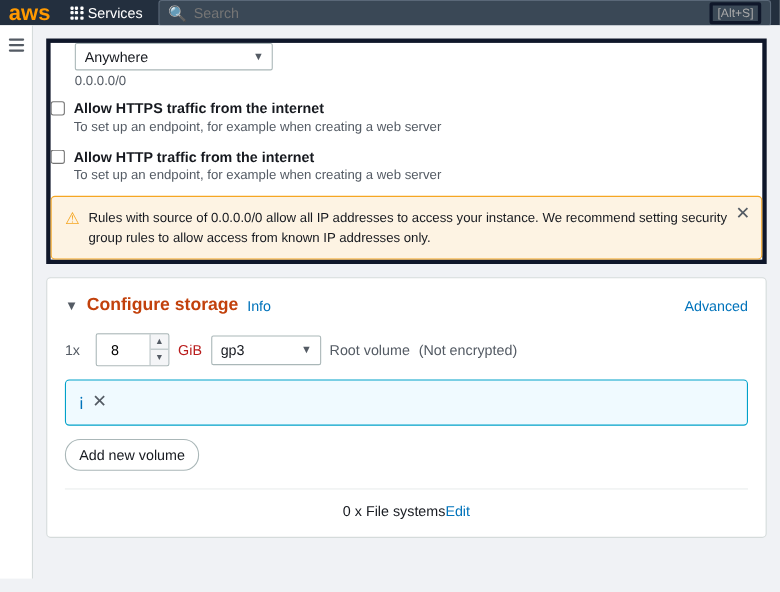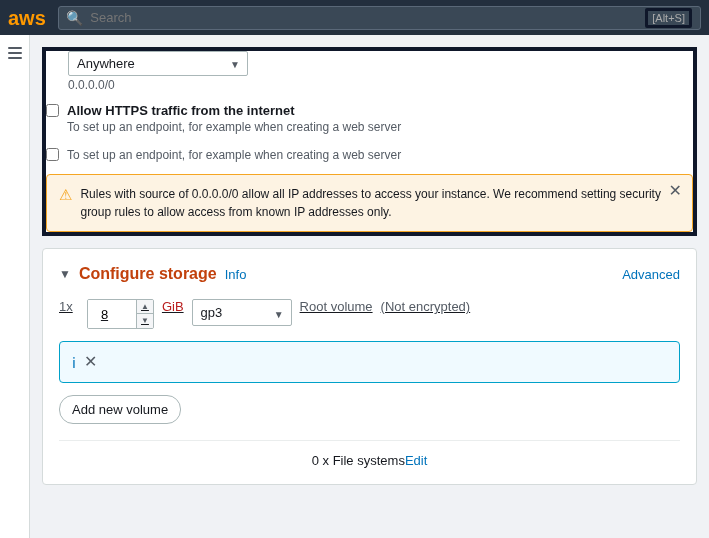--- a/index.html
+++ b/index.html
@@ -9,21 +9,21 @@
       background: #f0f2f5;
       color: #16191f;
       width: 709px;
       height: 538px;
       overflow: hidden;
     }
 
     
     .top-nav {
       background: #232f3e;
-      height: 35px;
+      height: 23px;
       display: flex;
       align-items: center;
       padding: 0 8px;
       gap: 8px;
       flex-shrink: 0;
     }
     .aws-logo {
       color: #ff9900;
       font-size: 20px;
       font-weight: bold;
@@ -261,23 +261,23 @@
     .advanced-link {
       color: #0073bb;
       font-size: 13px;
       text-decoration: none;
       cursor: pointer;
     }
 
     
     .volume-row {
       display: flex;
+      align-items: center;
       gap: 8px;
       margin-bottom: 12px;
-      text-decoration: underline;
     }
     .vol-multiplier {
       font-size: 13px;
       color: #545b64;
       min-width: 20px;
     }
     .size-input-wrapper {
       display: flex;
       border: 1px solid #aab7b8;
       border-radius: 2px;
@@ -406,20 +406,34 @@
       font-size: 13px;
       text-decoration: none;
       cursor: pointer;
     }
   </style>
 </head>
 <body>
 
 <div class="top-nav">
   <span class="aws-logo">aws</span>
+  <button class="nav-services-btn">
+    <span class="grid-icon">
+      <span></span>
+        <span></span>
+        <span></span>
+      <span></span>
+        <span></span>
+        <span></span>
+      <span></span>
+        <span></span>
+        <span></span>
+    </span>
+    <span>Services</span>
+  </button>
   <div class="search-bar">
     <span>🔍</span>
     <input type="text" placeholder="Search" style="">
     <span class="search-shortcut">[Alt+S]</span>
   </div>
 </div>
 
 <div class="layout">
 
   <div class="sidebar-toggle">
@@ -449,20 +463,21 @@
         <input type="checkbox" id="https-cb" style="">
         <div>
           <label class="checkbox-label" for="https-cb">Allow HTTPS traffic from the internet</label>
           <div class="checkbox-desc">To set up an endpoint, for example when creating a web server</div>
         </div>
       </div>
 
       <div class="checkbox-row">
         <input type="checkbox" id="http-cb" style="">
         <div>
+          <label class="checkbox-label" for="http-cb">Allow HTTP traffic from the internet</label>
           <div class="checkbox-desc">To set up an endpoint, for example when creating a web server</div>
         </div>
       </div>
 
       <div class="warning-box">
         <span class="warning-icon">⚠</span>
         <span class="warning-text">Rules with source of 0.0.0.0/0 allow all IP addresses to access your instance. We recommend setting security group rules to allow access from known IP addresses only.</span>
         <button class="warning-close">✕</button>
       </div>
     </div>

